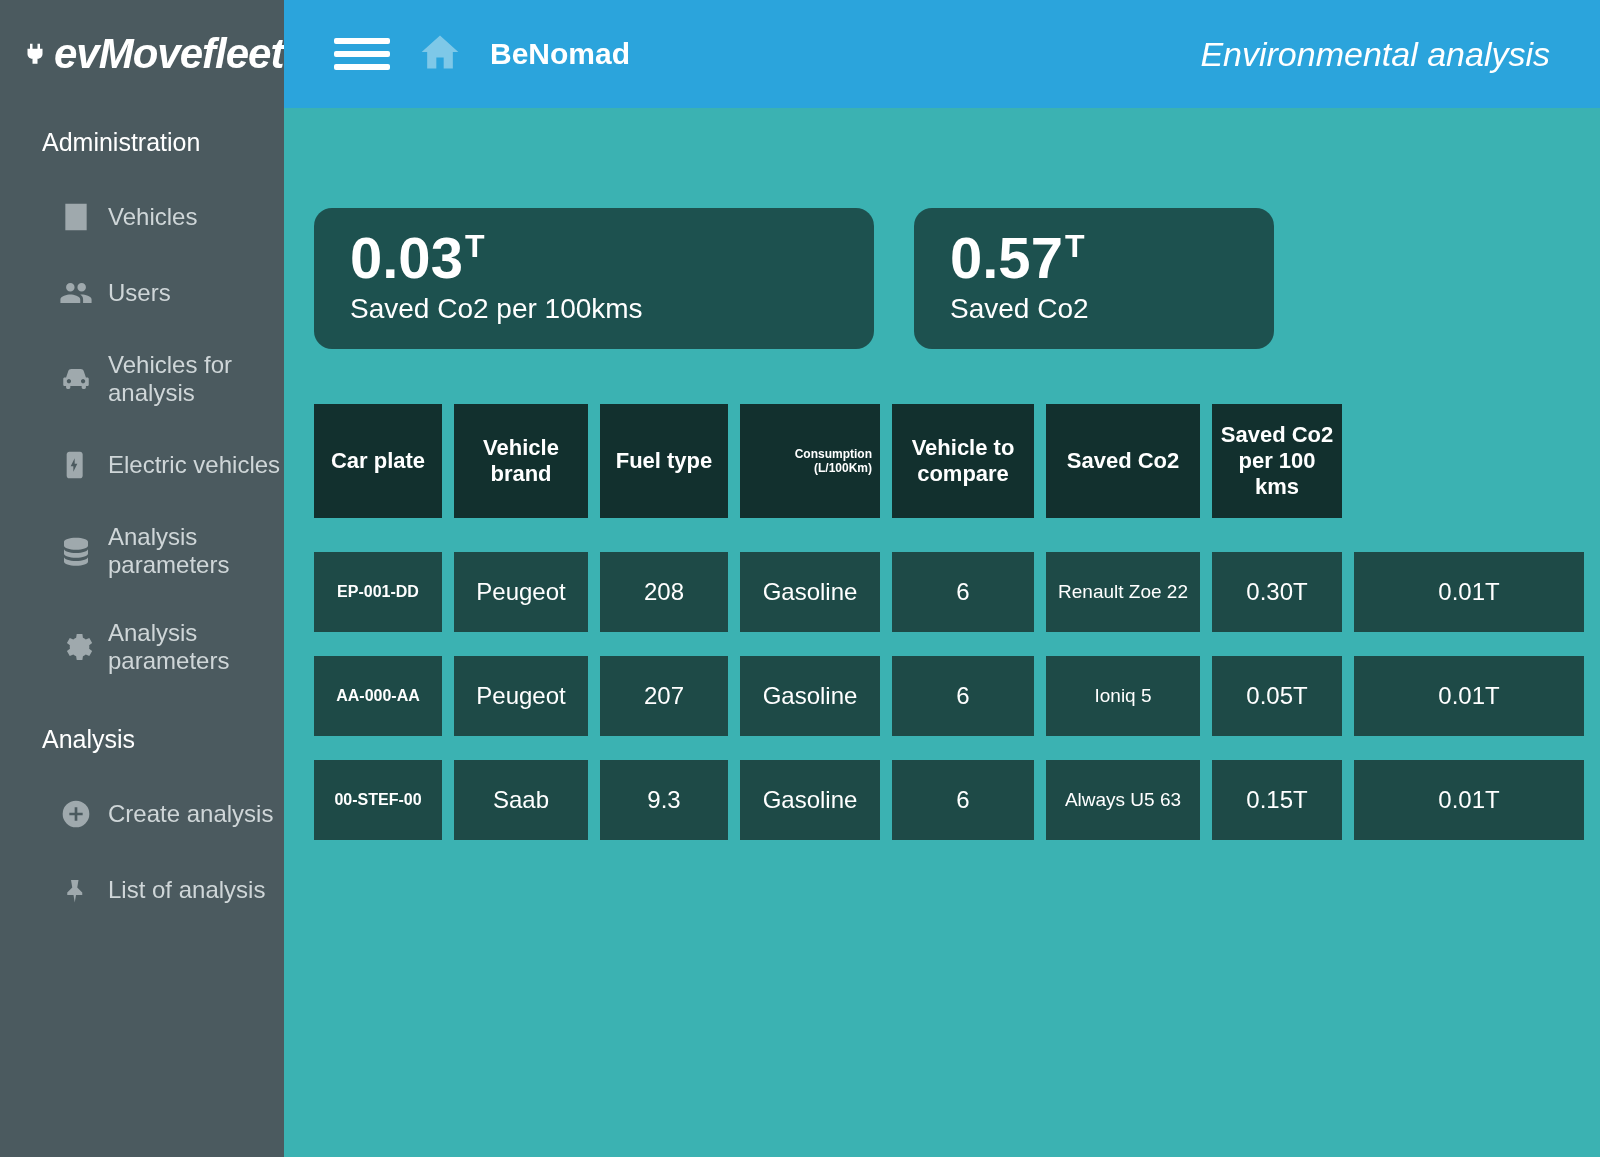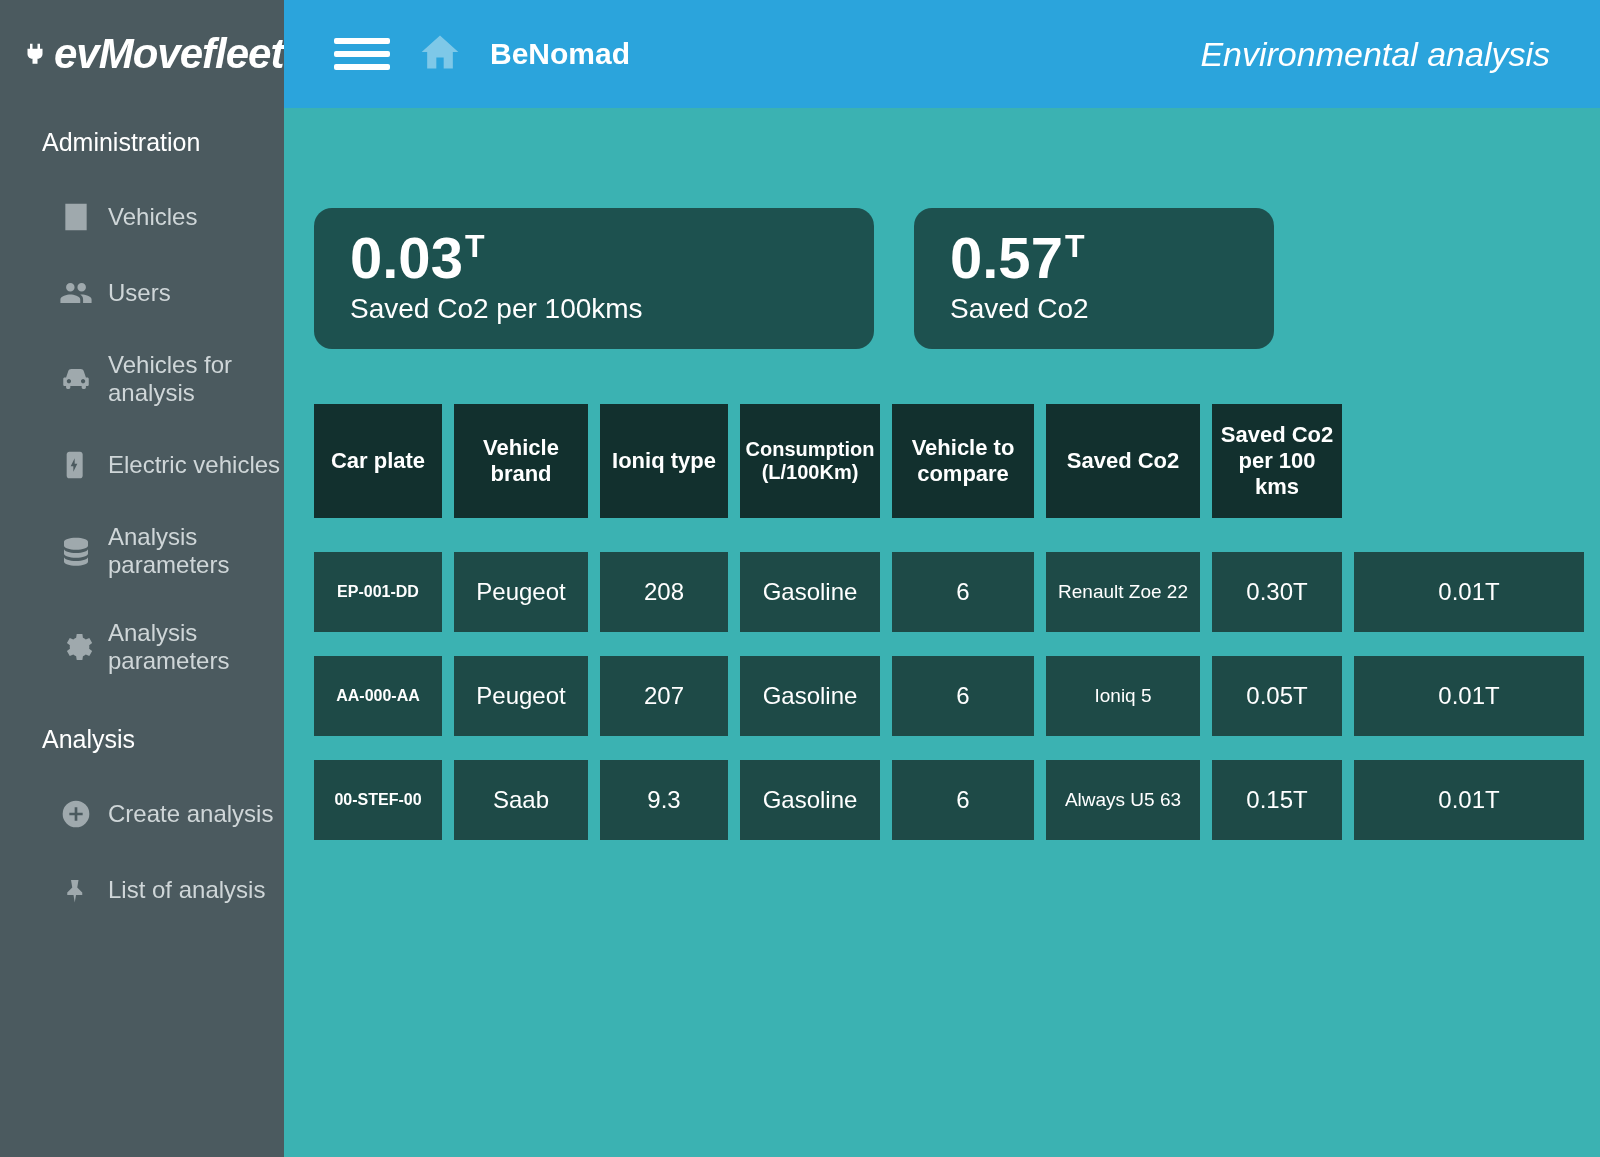--- a/index.html
+++ b/index.html
@@ -151,21 +151,21 @@
     justify-content: center;
     text-align: center;
     font-size: 22px;
     padding: 18px 8px;
     min-height: 80px;
   }
   .table-row.header-row .cell {
     font-weight: bold;
     font-size: 22px;
   }
-  .table-row.header-row .cell.small { font-size: 20px; }
+  .table-row.header-row .cell.small { font-size: 12px; text-align: right; }
   .table-row.data-row .cell {
     background: #1e4a47;
     font-size: 24px;
   }
   .table-row.data-row .cell.small { font-size: 19px; }
   .table-row.data-row .cell.plate { font-size: 16px; font-weight: bold; }
 </style>
 </head>
 <body>
 
@@ -293,21 +293,21 @@
           <span class="kpi-unit">T</span>
         </div>
         <div class="kpi-label">Saved Co2</div>
       </div>
     </div>
 
     <div class="data-table">
       <div class="table-row header-row">
         <div class="cell">Car plate</div>
         <div class="cell">Vehicle brand</div>
-        <div class="cell">Ioniq type</div>
+        <div class="cell">Fuel type</div>
         <div class="cell small">Consumption (L/100Km)</div>
         <div class="cell">Vehicle to compare</div>
         <div class="cell">Saved Co2</div>
         <div class="cell">Saved Co2 per 100 kms</div>
       </div>
 
       <div class="table-row data-row">
         <div class="cell plate">EP-001-DD</div>
         <div class="cell">Peugeot</div>
         <div class="cell">208</div>

